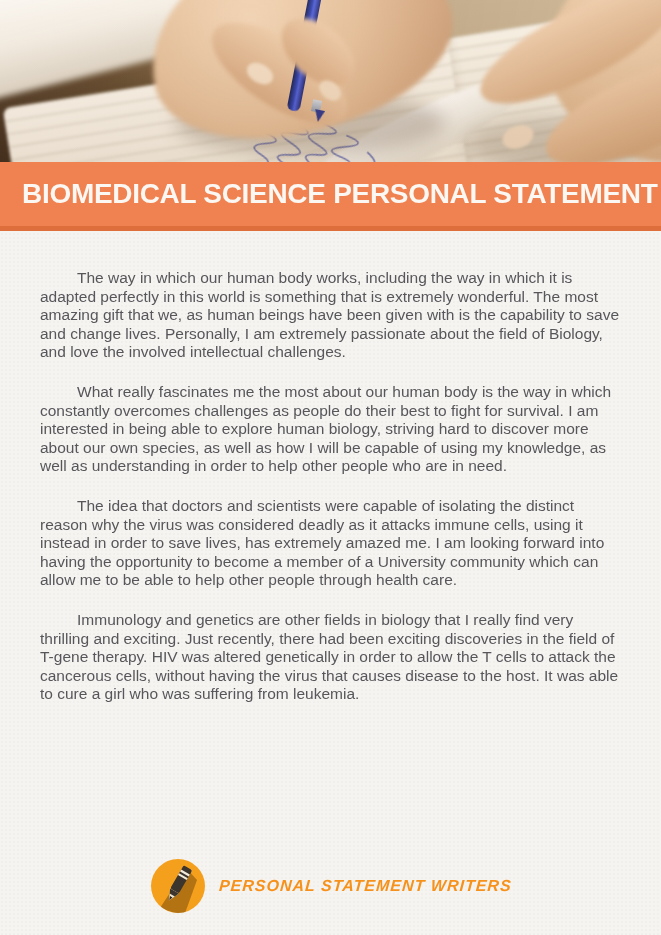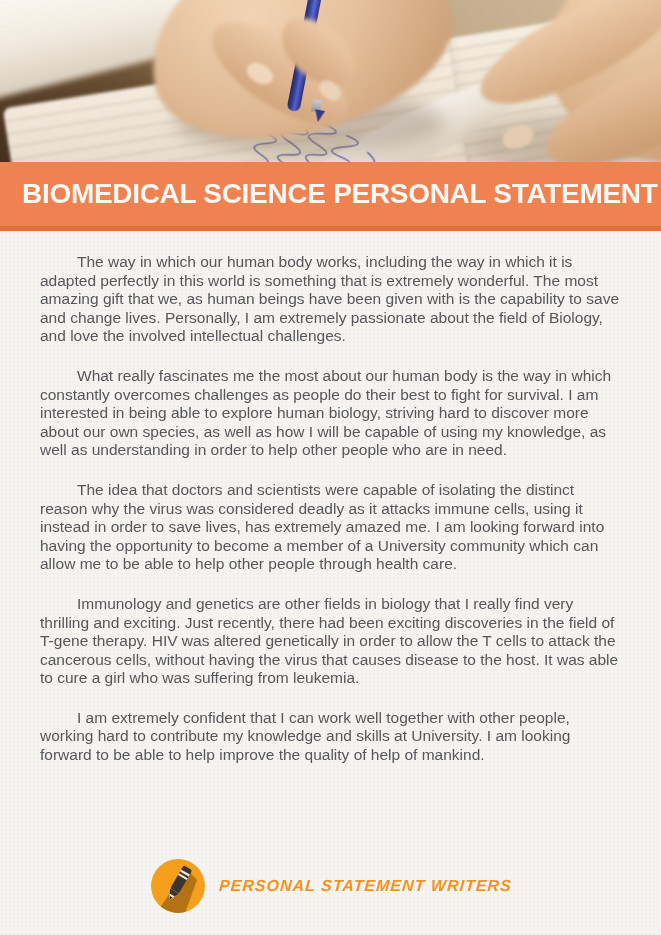--- a/index.html
+++ b/index.html
@@ -151,21 +151,21 @@
   .banner h1 {
     font-size: 28px;
     font-weight: 700;
     color: #fbf7f3;
     letter-spacing: -0.3px;
     white-space: nowrap;
   }
 
   
   .content {
-    padding: 22px 38px 0 40px;
+    padding: 38px 38px 0 40px;
   }
   .content p {
     font-size: 15.5px;
     line-height: 1.2;
     color: #57575b;
     text-indent: 37px;
     margin-bottom: 21px;
   }
 
   
@@ -227,21 +227,20 @@
 
   <div class="banner">
     <h1>BIOMEDICAL SCIENCE PERSONAL STATEMENT</h1>
   </div>
 
   <div class="content">
     <p>The way in which our human body works, including the way in which it is adapted perfectly in this world is something that is extremely wonderful. The most amazing gift that we, as human beings have been given with is the capability to save and change lives. Personally, I am extremely passionate about the field of Biology, and love the involved intellectual challenges.</p>
     <p>What really fascinates me the most about our human body is the way in which constantly overcomes challenges as people do their best to fight for survival. I am interested in being able to explore human biology, striving hard to discover more about our own species, as well as how I will be capable of using my knowledge, as well as understanding in order to help other people who are in need.</p>
     <p>The idea that doctors and scientists were capable of isolating the distinct reason why the virus was considered deadly as it attacks immune cells, using it instead in order to save lives, has extremely amazed me. I am looking forward into having the opportunity to become a member of a University community which can allow me to be able to help other people through health care.</p>
     <p>Immunology and genetics are other fields in biology that I really find very thrilling and exciting. Just recently, there had been exciting discoveries in the field of T-gene therapy. HIV was altered genetically in order to allow the T cells to attack the cancerous cells, without having the virus that causes disease to the host. It was able to cure a girl who was suffering from leukemia.</p>
-    <p>I am extremely confident that I can work well together with other people, working hard to contribute my knowledge and skills at University. I am looking forward to be able to help improve the quality of help of mankind.</p>
   </div>
 
   <div class="footer-brand">
     <div class="brand-lockup">
       <svg class="brand-logo" width="56" height="56" viewBox="0 0 56 56">
         <defs>
           <clipPath id="logo-clip">
               <circle cx="28" cy="28" r="27"></circle>
             </clipPath>
         </defs>

